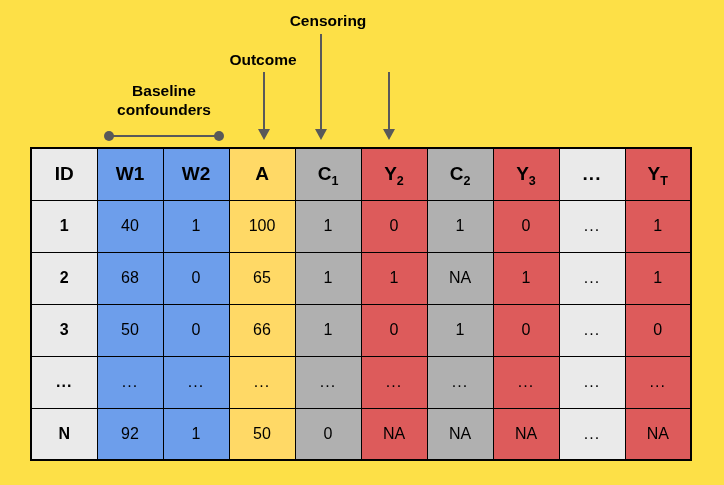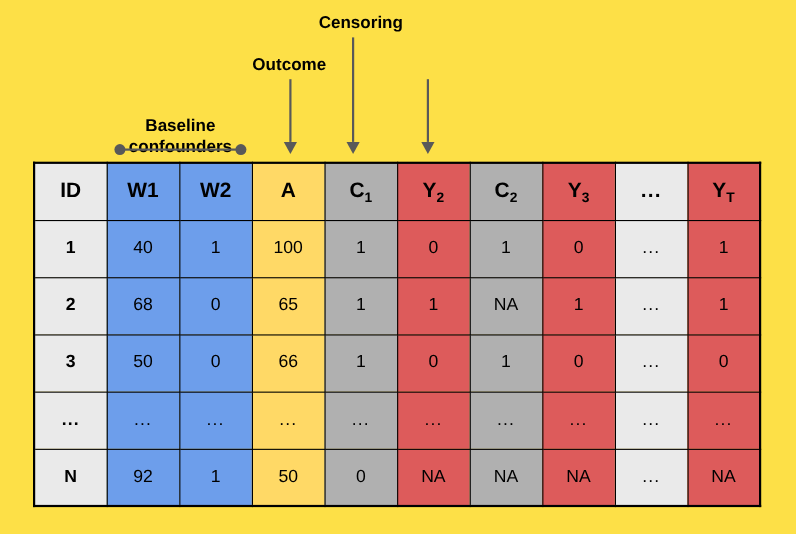--- a/index.html
+++ b/index.html
@@ -24,21 +24,21 @@
     font-weight: bold;
     color: #000000;
     font-size: 15.5px;
     line-height: 19px;
     white-space: pre;
     text-align: center;
   }
   #label-censoring { left: 268px; top: 11px; width: 120px; }
   #label-exposure  { left: 203px; top: 50px; width: 120px; }
   #label-outcome   { left: 329px; top: 50px; width: 120px; }
-  #label-baseline  { left: 104px; top: 81px; width: 120px; margin-top: 24px; }
+  #label-baseline  { left: 104px; top: 81px; width: 120px; }
 
   
   .arrow {
     position: absolute;
     width: 14px;
   }
   .arrow .shaft {
     position: absolute;
     left: 6px;
     top: 0;

